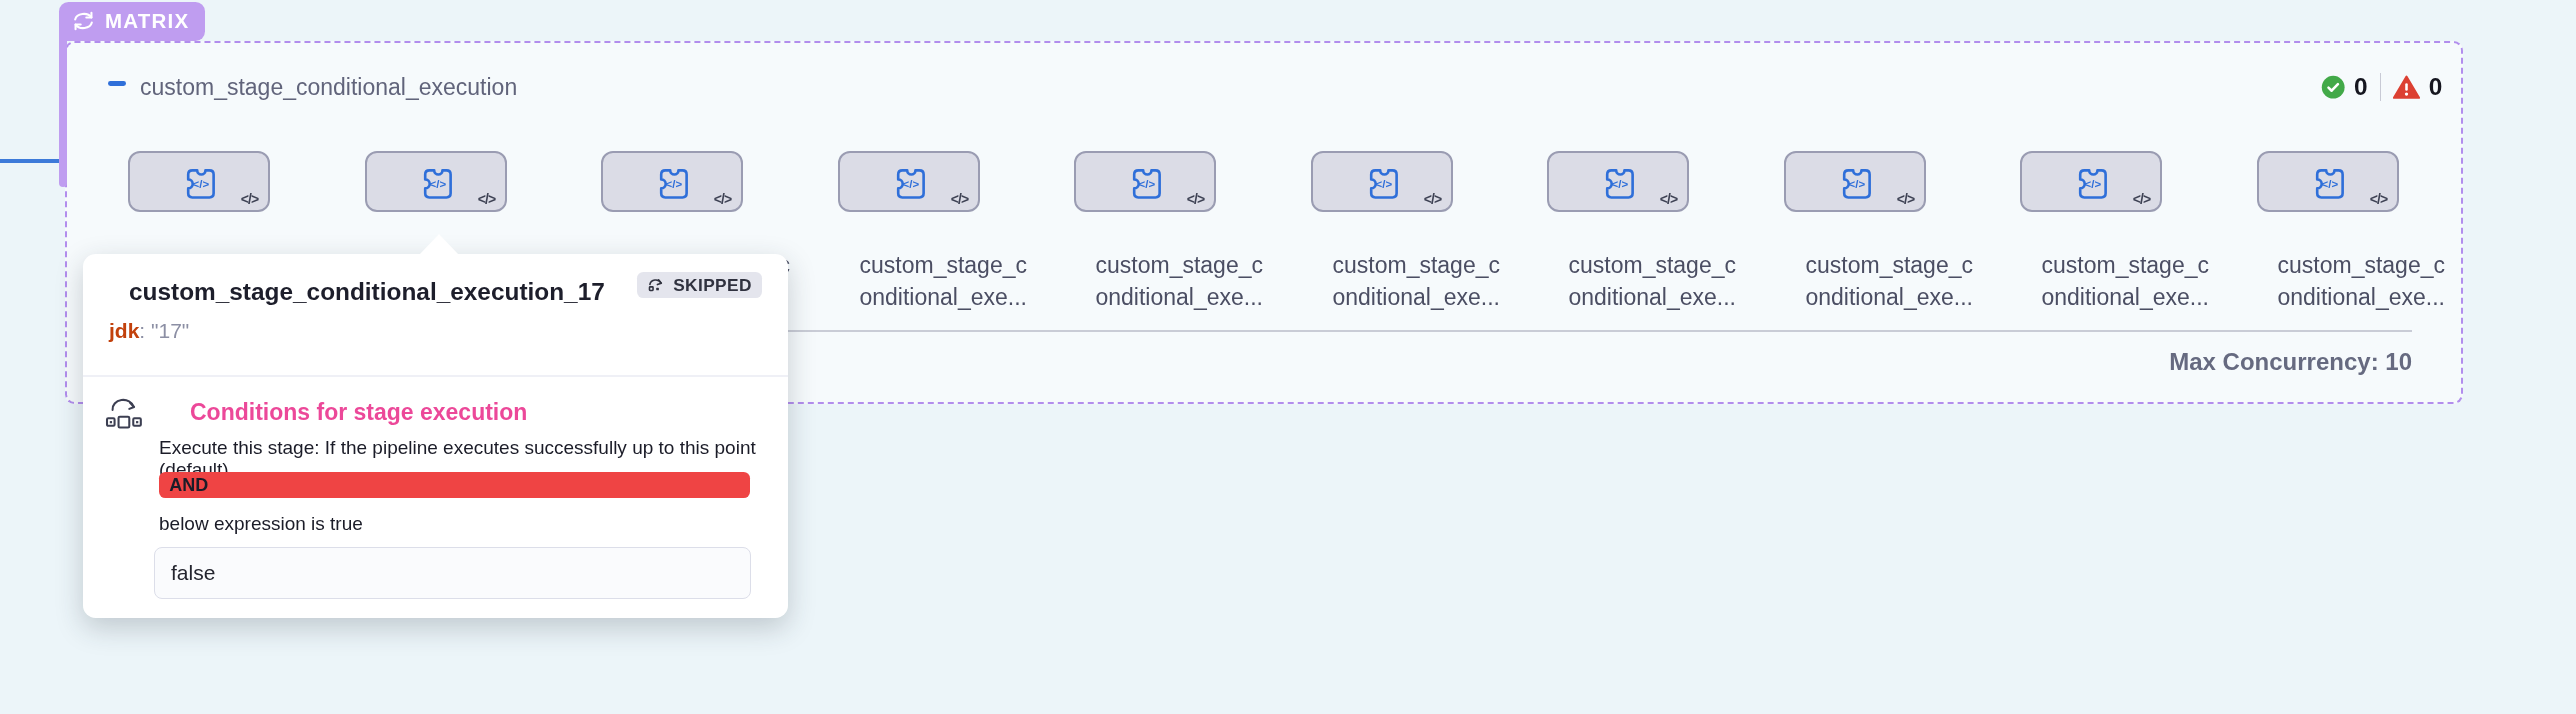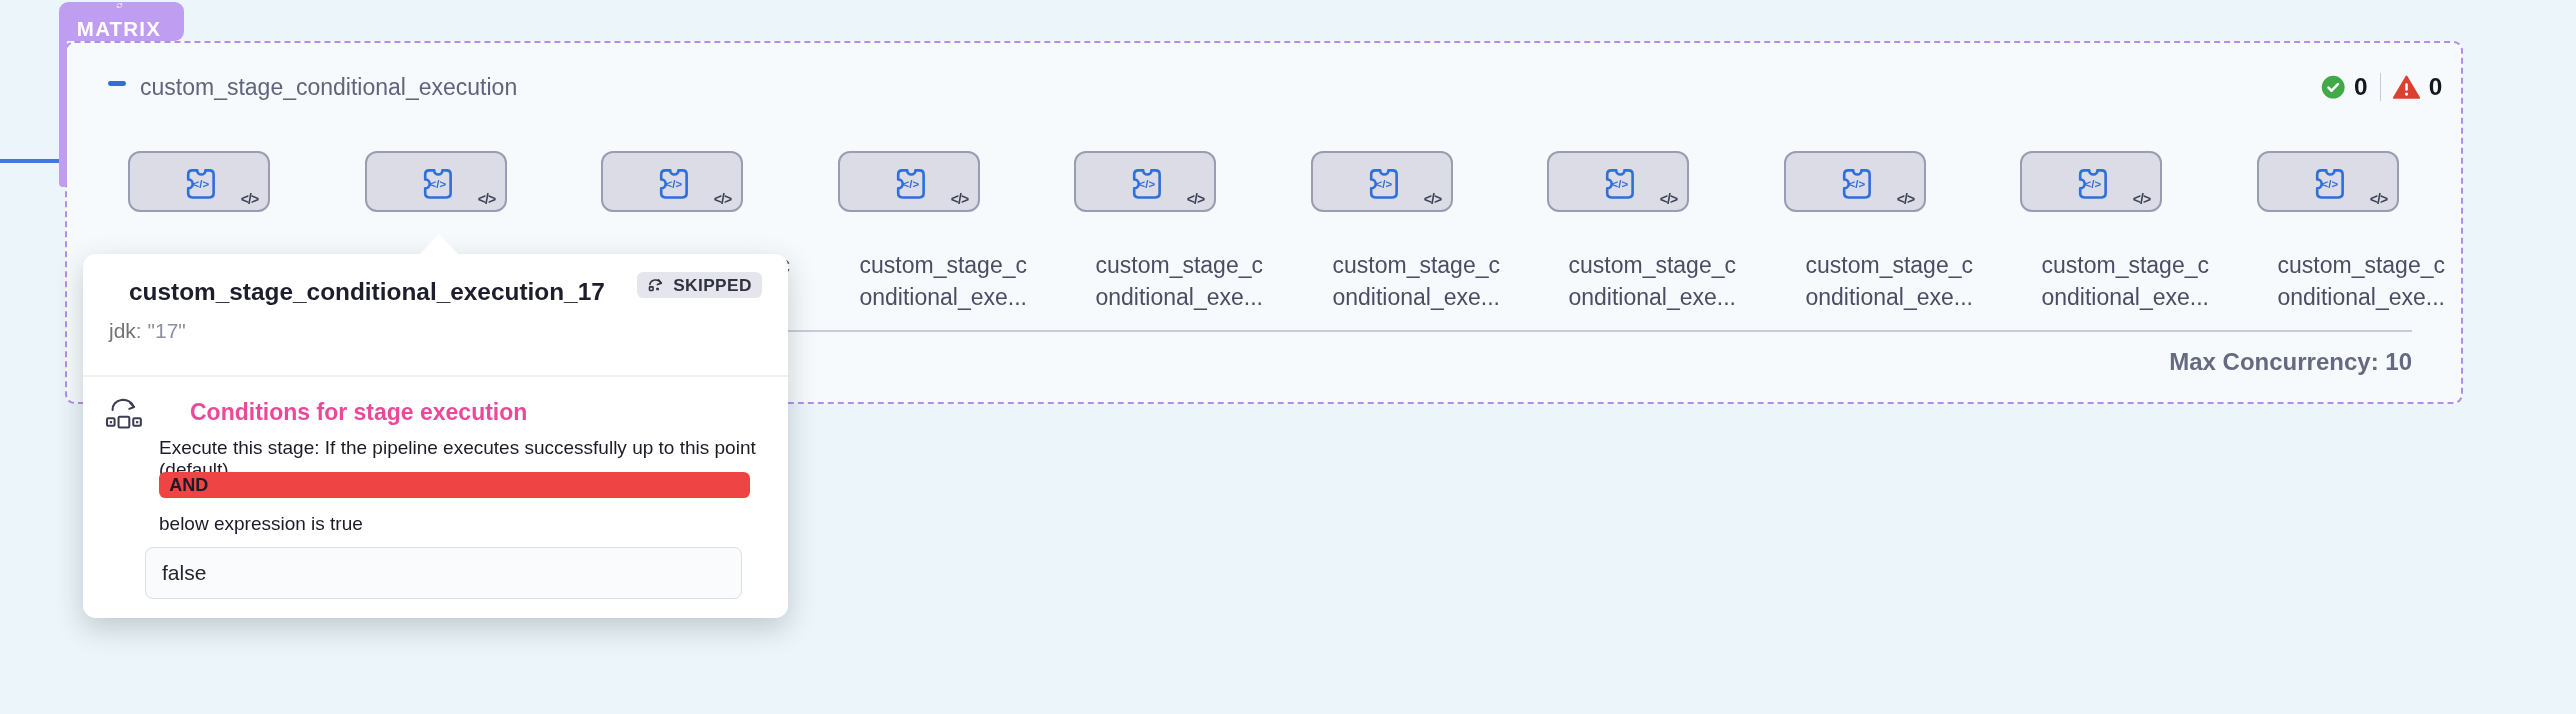--- a/index.html
+++ b/index.html
@@ -19,21 +19,21 @@
     position:absolute; left:65px; top:41px; width:2398px; height:363px;
     border:2.4px dashed #b28ded; border-radius:9.5px;
     background:rgba(255,255,255,0.5); z-index:1;
   }
 
   
   .matrix-badge {
     position:absolute; left:59px; top:1.6px; height:39px; min-width:125px;
     background:#bf9df0; border-radius:9.5px 9.5px 9.5px 0;
     display:flex; align-items:center; gap:8px; padding:0 16px 0 11px;
-    z-index:5; cursor:pointer;flex-direction:column;
+    z-index:5; cursor:pointer;
   }
   .matrix-badge .badge-label { color:#ffffff; font-size:20.5px; font-weight:700; letter-spacing:1.2px; }
   .badge-tail { position:absolute; left:59px; top:39px; width:8px; height:148px; background:#bf9df0; border-radius:0 0 4px 4px; z-index:4; }
 
   
   .collapse-minus { position:absolute; left:108px; top:81px; width:18px; height:4.7px; border-radius:2.4px; background:#2f6fd9; z-index:3; cursor:pointer; }
   .stage-title { position:absolute; left:140px; top:74px; font-size:23px; font-weight:500; color:#61647b; z-index:3; }
 
   .status-row { position:absolute; left:2321px; top:71px; height:32px; display:flex; align-items:center; gap:8.7px; z-index:3; }
   .status-count { font-size:24.4px; font-weight:700; color:#15161f; }
@@ -72,34 +72,34 @@
     z-index:20;
   }
   .tt-title { position:absolute; left:26px; top:24px; font-size:24.4px; font-weight:700; color:#1d1e2b;margin-left:20px; }
   .tt-badge {
     position:absolute; right:26px; top:18px; height:26px;
     background:#e4e5ed; border-radius:6.3px;
     display:flex; align-items:center; gap:6.3px; padding:0 10.2px;justify-content:flex-end;
   }
   .tt-badge span { font-size:17.3px; font-weight:700; letter-spacing:0.4px; color:#30323f; }
   .tt-var { position:absolute; left:26px; top:65px; font-size:21px; }
-  .tt-var .k { font-weight:400; color:#737373; }
+  .tt-var .k { font-weight:700; color:#c2410c; }
   .tt-var .v { font-weight:400; color:#8c8fa4; }
   .tt-divider { position:absolute; left:0; top:121px; width:100%; height:1.6px; background:#eff0f6; }
   .tt-cond-icon { position:absolute; left:22px; top:142px; }
   .tt-heading { position:absolute; left:73px; top:145px; font-size:23px; font-weight:700; color:#ec4899;margin-left:34px; }
   .tt-desc { position:absolute; left:76px; top:183px; font-size:19px; color:#1b1c28; }
   .tt-and {
     position:absolute; left:76px; top:218px; width:591px; height:26px;
     background:#ef4444; border-radius:6.3px;
     font-size:18px; font-weight:700; color:#1b1c28; line-height:26px; padding-left:10.2px;
   }
   .tt-sub { position:absolute; left:76px; top:259px; font-size:19px; color:#1b1c28; }
   .tt-expr {
-    position:absolute; left:62px; top:293px; width:597px; height:52px;
+    position:absolute; left:71px; top:293px; width:597px; height:52px;
     background:#fafbfd; border:1.6px solid #dcdee9; border-radius:8px;
     font-size:21px; color:#24252f; line-height:49px; padding-left:16px;
   }
 </style>
 </head>
 <body>
 
 <div class="connector"></div>
 
 <div class="matrix-box"></div>

